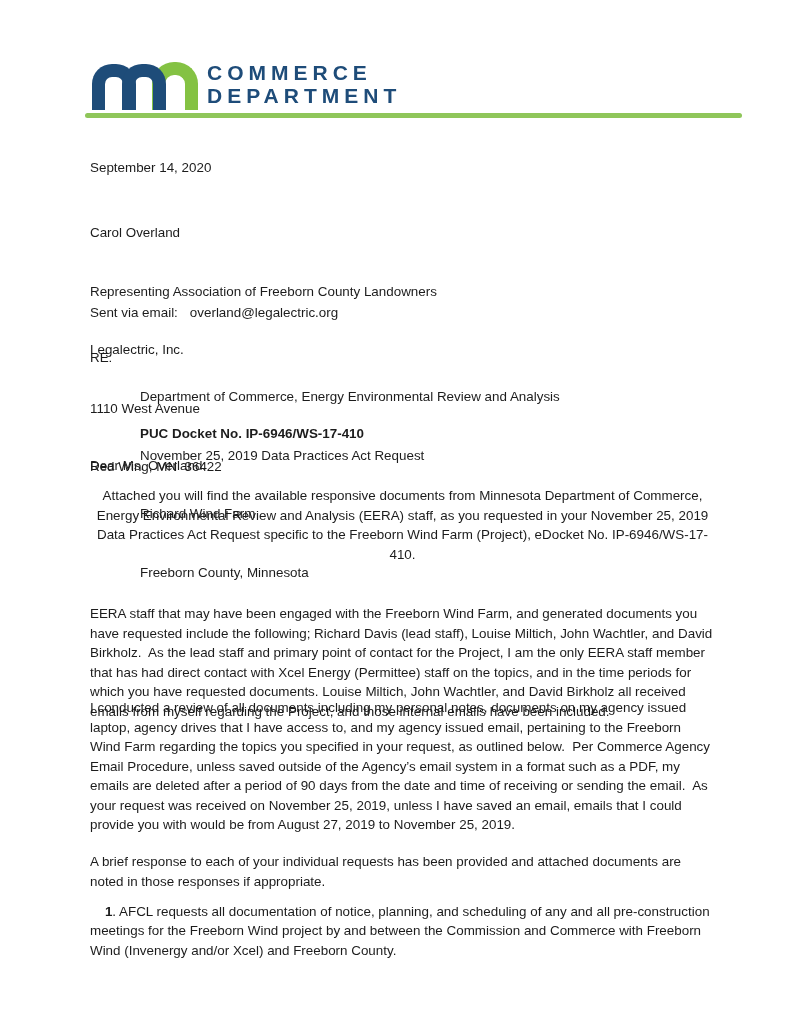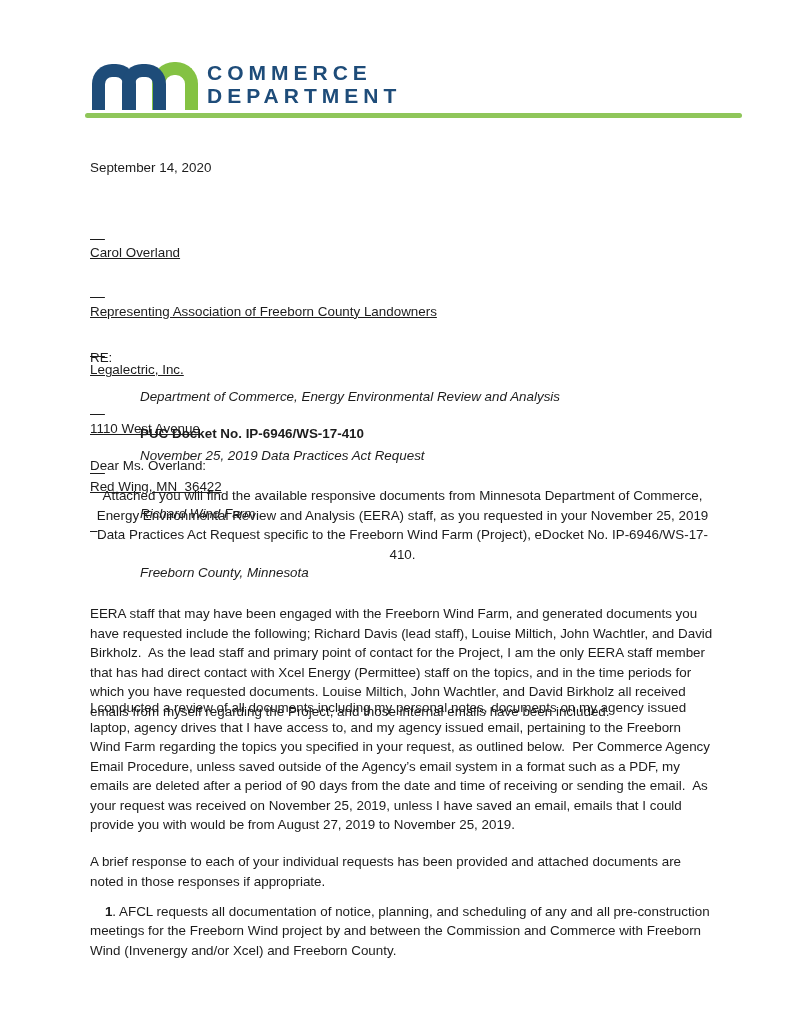--- a/index.html
+++ b/index.html
@@ -76,26 +76,26 @@
   
   .block {
     position: absolute;
     left: 90px;
     width: 625px;
     font-size: 13.4px;
     line-height: 19.5px;
     white-space: pre-wrap;
   }
   .date-line        { top: 158px; }
-  .recipient-block  { top: 204px; text-decoration: underline; }
+  .recipient-block  { top: 184px; }
   .sent-via-line    { top: 303px; white-space: normal; }
   .sent-via-value   { margin-left: 12px; }
   .re-block         { top: 348px; display: flex; white-space: normal; }
   .re-label         { width: 50px; flex: 0 0 50px; }
-  .re-lines         { flex: 1; white-space: pre-wrap; font-style: italic; }
+  .re-lines         { flex: 1; white-space: pre-wrap; }
   .docket-line      { top: 424px; padding-left: 50px; font-weight: bold; }
   .salutation-line  { top: 456px; }
   .para-1           { top: 486px; text-align: center; }
   .para-2           { top: 604px; }
   .para-3           { top: 698px; }
   .para-4           { top: 836px; margin-top: 16px; }
   .numbered-item    { top: 882px; }
   .item-number      { font-weight: bold; }
 </style>
 </head>
@@ -119,20 +119,23 @@
   <div class="block date-line">September 14, 2020</div>
 
   <div class="block recipient-block">
     <div>Carol Overland</div>
     <div>Representing Association of Freeborn County Landowners</div>
     <div>Legalectric, Inc.</div>
     <div>1110 West Avenue</div>
     <div>Red Wing, MN  36422</div>
   </div>
 
+  <div class="block sent-via-line">
+    <span>Sent via email:</span><span class="sent-via-value">overland@legalectric.org</span>
+  </div>
 
   <div class="block re-block">
     <div class="re-label">RE:</div>
     <div class="re-lines">
       <div>Department of Commerce, Energy Environmental Review and Analysis</div>
       <div>November 25, 2019 Data Practices Act Request</div>
       <div>Richard Wind Farm</div>
       <div>Freeborn County, Minnesota</div>
     </div>
   </div>

